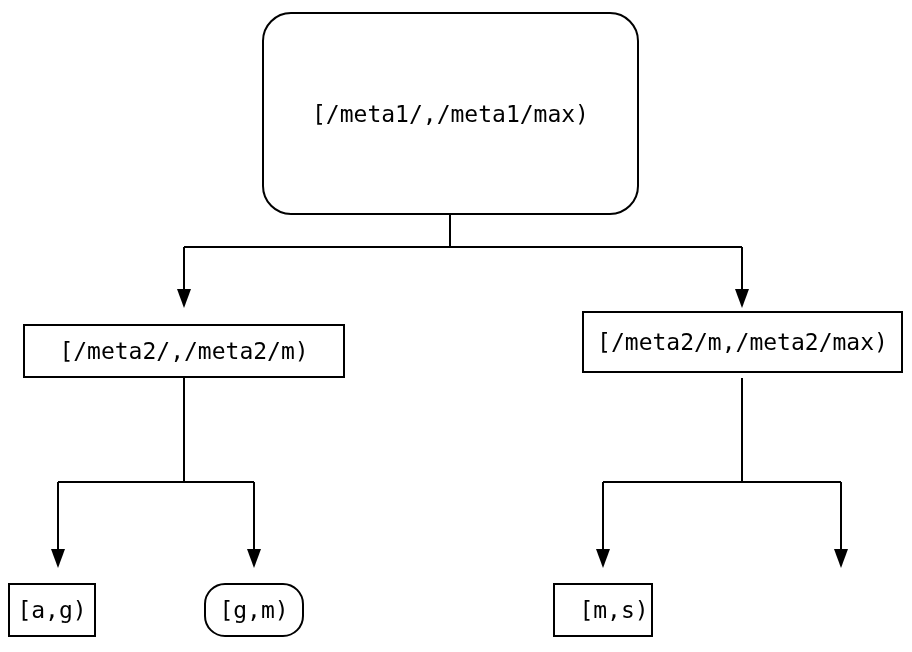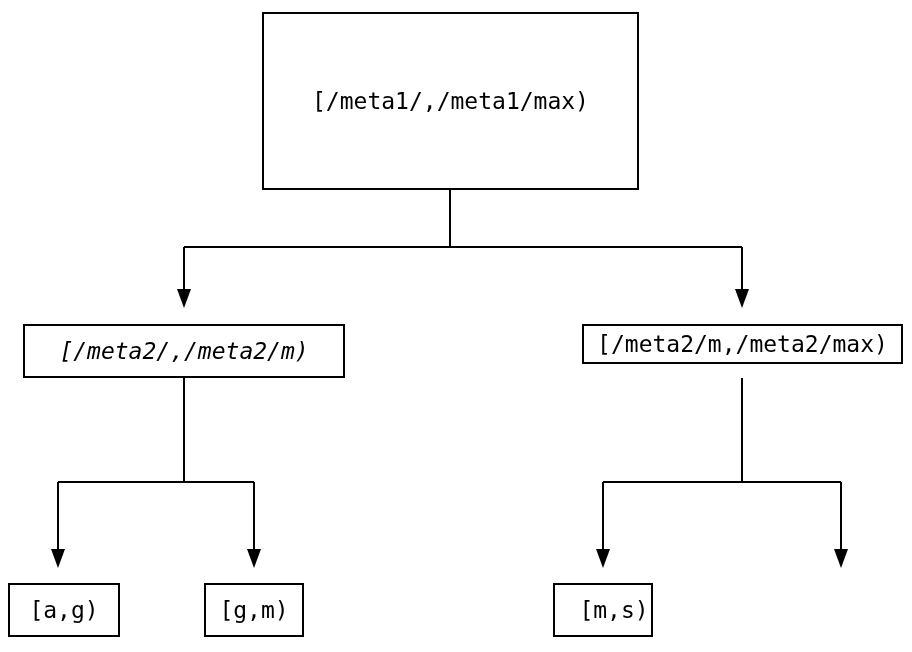--- a/index.html
+++ b/index.html
@@ -37,25 +37,25 @@
     border: 2px solid #000000;
     background: #ffffff;
     display: flex;
     align-items: center;
     justify-content: center;
     font-size: 23px;
     font-weight: 400;
     color: #000000;
     white-space: nowrap;
   }
-  #node-root      { left: 262px; top: 12px;  width: 377px; height: 178px; }
-  #node-mid-left  { left: 23px;  top: 324px; width: 322px; height: 54px; font-style: italic; }
-  #node-mid-right { left: 582px; top: 324px; width: 321px; height: 40px; text-align: center; }
-  #node-leaf-ag   { left: 8px;   top: 583px; width: 112px; height: 54px; }
-  #node-leaf-gm   { left: 204px; top: 583px; width: 100px; height: 54px; }
+  #node-root      { left: 262px; top: 12px;  width: 377px; height: 203px; border-radius: 29px; }
+  #node-mid-left  { left: 23px;  top: 324px; width: 322px; height: 54px; }
+  #node-mid-right { left: 582px; top: 311px; width: 321px; height: 62px; text-align: center; }
+  #node-leaf-ag   { left: 8px;   top: 583px; width: 88px; height: 54px; }
+  #node-leaf-gm   { left: 204px; top: 583px; width: 100px; height: 54px; border-radius: 21px; }
   #node-leaf-ms   { left: 553px; top: 583px; width: 100px; height: 54px; padding-left: 22px; }
   #node-leaf-smax { left: 778px; top: 583px; width: 125px; height: 54px; }
 </style>
 </head>
 <body>
 
 <div class="canvas">
 
   <svg class="connectors" width="912" height="652" viewBox="0 0 912 652" aria-hidden="true">
 

